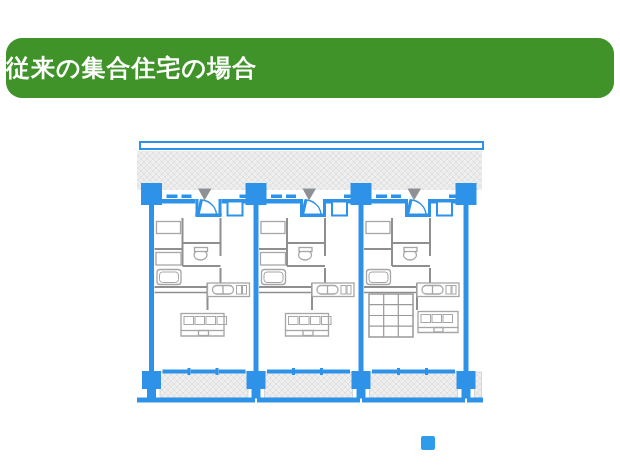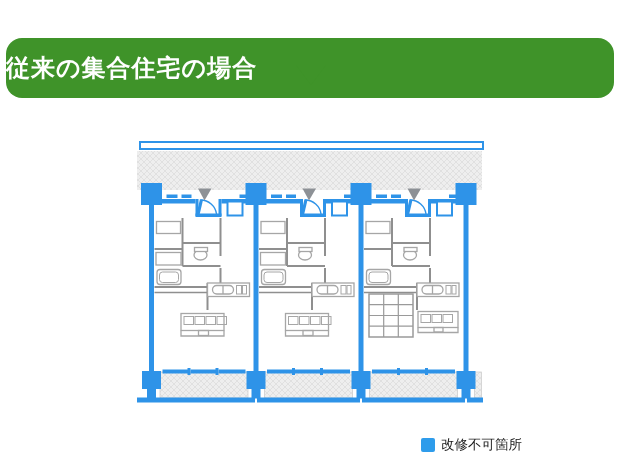--- a/index.html
+++ b/index.html
@@ -238,14 +238,13 @@
           <rect x="369" y="294" width="44" height="43" fill="none" stroke="#9a9a9a" stroke-width="1.5"></rect>
           <path d="M 383.7,294 V 337 M 398.3,294 V 337" stroke="#9a9a9a" stroke-width="1.2" fill="none"></path>
           <path d="M 369,304.7 H 413 M 369,315.5 H 413 M 369,326.2 H 413" stroke="#9a9a9a" stroke-width="1.2" fill="none"></path>
         </g>
       </g>
     </g>
 </svg>
 
 <div class="legend">
   <span class="legend-swatch"></span>
-  <span class="legend-label">改修不可箇所</span>
 </div>
 
 </body></html>

